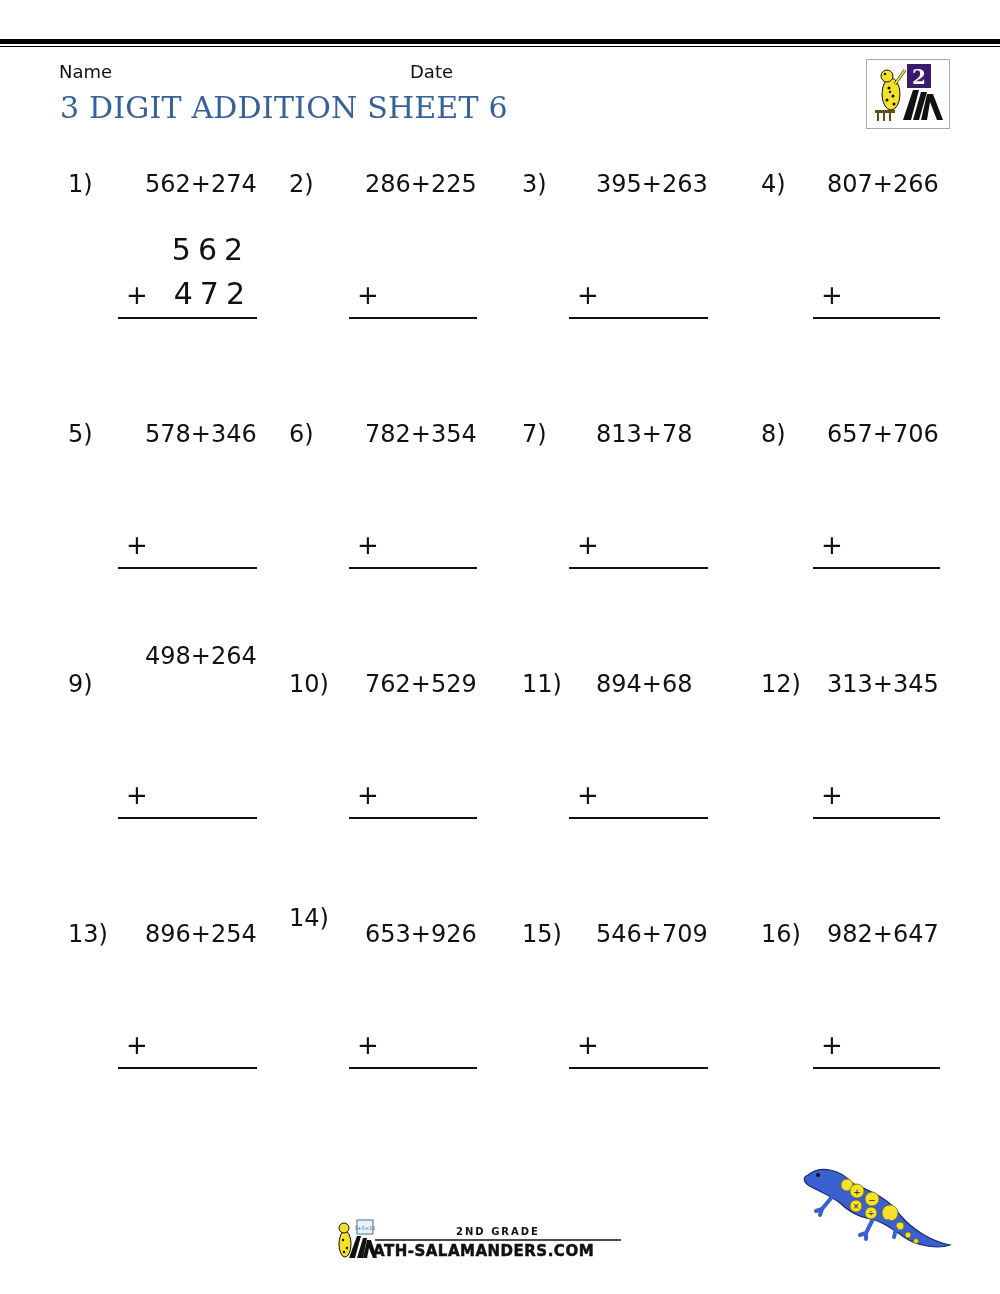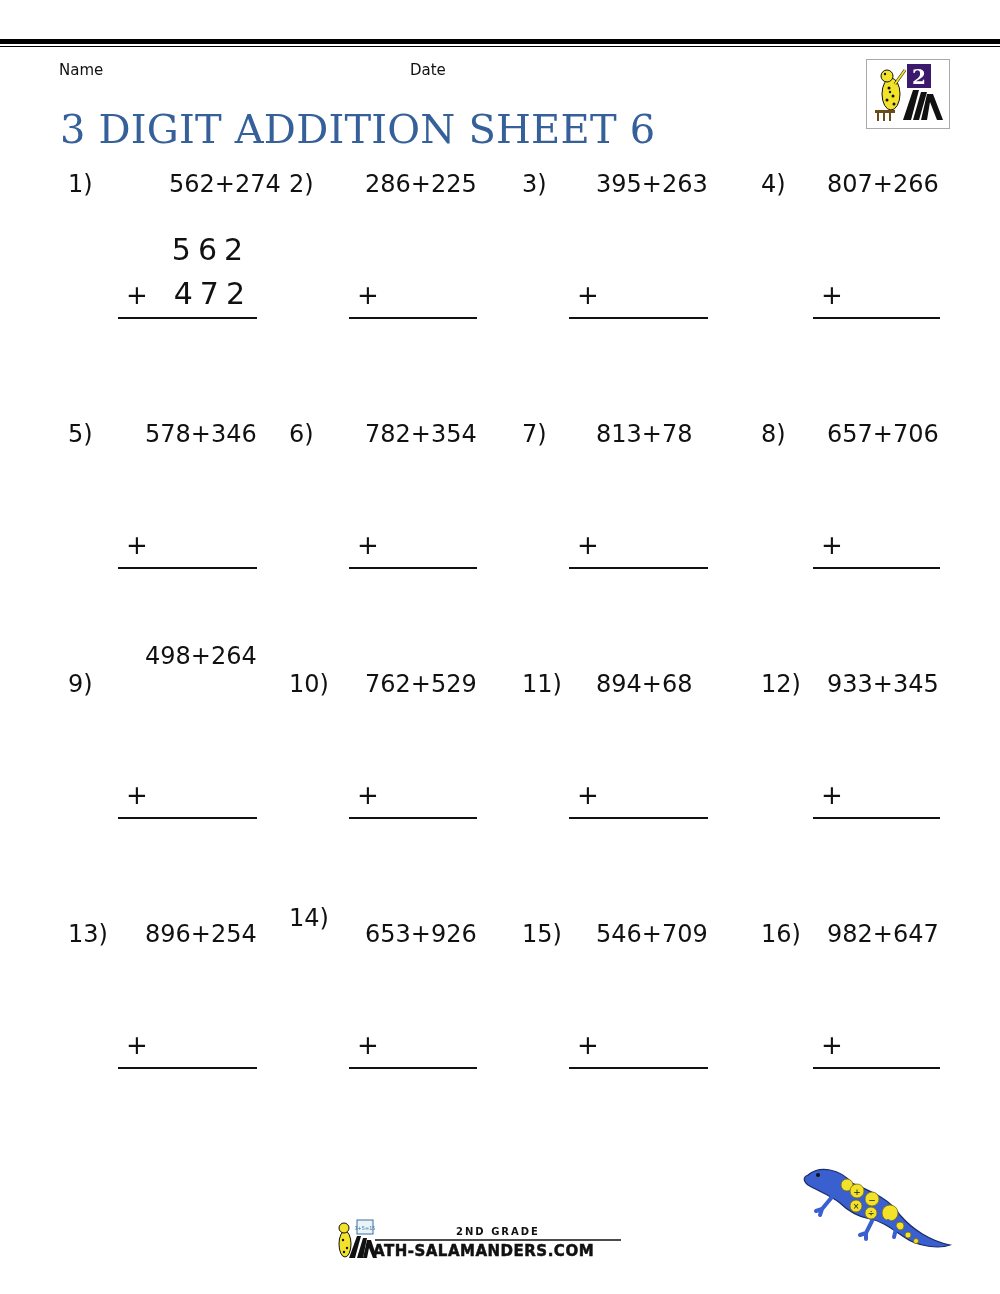--- a/index.html
+++ b/index.html
@@ -4,23 +4,23 @@
   <style>
     html, body { margin: 0; padding: 0; }
     body {
       width: 1000px; height: 1294px; background: #ffffff;
       position: relative; overflow: hidden;
       font-family: "DejaVu Sans", "Liberation Sans", sans-serif;
       color: #111;
     }
     .rule-thick { position: absolute; left: 0; top: 39px; width: 1000px; height: 5px; background: #000; }
     .rule-thin { position: absolute; left: 0; top: 46px; width: 1000px; height: 1px; background: #000; }
-    .label-field { position: absolute; top: 61px; font-size: 15px; color: #111; font-family: "DejaVu Sans", sans-serif; }
+    .label-field { position: absolute; top: 61px; font-size: 18px; color: #111; font-family: "DejaVu Sans", sans-serif; }
     .title {
-      position: absolute; left: 60px; top: 106px; font-size: 40px;
+      position: absolute; left: 60px; top: 90px; font-size: 30px;
       font-family: "DejaVu Serif", "Liberation Serif", serif; color: #36609a;
       letter-spacing: 0.2px;
     }
     .logo-top {
       position: absolute; left: 866px; top: 59px; width: 84px; height: 70px;
       border: 1px solid #aaa; background: #fff; box-sizing: border-box;
     }
     .p-num { position: absolute; top: 0; font-size: 24px; color: #111; }
     .p-expr { position: absolute; top: 0; font-size: 24px; color: #111; }
     .p-line { position: absolute; height: 2px; background: #111; }
@@ -63,21 +63,21 @@
 
     <rect x="8" y="50" width="20" height="3" fill="#6b4a1a"></rect>
     <rect x="10" y="53" width="2" height="8" fill="#6b4a1a"></rect>
       <rect x="16" y="53" width="2" height="8" fill="#6b4a1a"></rect>
       <rect x="22" y="53" width="2" height="8" fill="#6b4a1a"></rect>
   </svg>
 </div>
 
 <div id="problems">
     <div class="p-num" style="left: 68px; top: 170px;">1)</div>
-    <div class="p-expr" style="left: 145px; top: 170px; margin-left: 24px;">562+274</div>
+    <div class="p-expr" style="left: 145px; top: 170px;">562+274</div>
     <div class="p-plus" style="left: 126px; top: 280px;">+</div>
     <div class="p-line" style="left: 118px; top: 317px; width: 139px;"></div>
     <div class="p-stack" style="left: 170px; top: 232px; width: 82px; text-align: center;">562</div>
     <div class="p-stack" style="left: 170px; top: 276px; width: 82px;">472</div>
     <div class="p-num" style="left: 289px; top: 170px;">2)</div>
     <div class="p-expr" style="left: 365px; top: 170px;">286+225</div>
     <div class="p-plus" style="left: 357px; top: 280px;">+</div>
     <div class="p-line" style="left: 349px; top: 317px; width: 128px;"></div>
     <div class="p-num" style="left: 522px; top: 170px;">3)</div>
     <div class="p-expr" style="left: 596px; top: 170px; text-align: center;">395+263</div>
@@ -109,21 +109,21 @@
     <div class="p-line" style="left: 118px; top: 817px; width: 139px;"></div>
     <div class="p-num" style="left: 289px; top: 670px;">10)</div>
     <div class="p-expr" style="left: 365px; top: 670px;">762+529</div>
     <div class="p-plus" style="left: 357px; top: 780px;">+</div>
     <div class="p-line" style="left: 349px; top: 817px; width: 128px;"></div>
     <div class="p-num" style="left: 522px; top: 670px;">11)</div>
     <div class="p-expr" style="left: 596px; top: 670px;">894+68</div>
     <div class="p-plus" style="left: 577px; top: 780px;">+</div>
     <div class="p-line" style="left: 569px; top: 817px; width: 139px;"></div>
     <div class="p-num" style="left: 761px; top: 670px;">12)</div>
-    <div class="p-expr" style="left: 827px; top: 670px;">933+345</div>
+    <div class="p-expr" style="left: 827px; top: 670px;">313+345</div>
     <div class="p-plus" style="left: 821px; top: 780px;">+</div>
     <div class="p-line" style="left: 813px; top: 817px; width: 127px;"></div>
     <div class="p-num" style="left: 68px; top: 920px;">13)</div>
     <div class="p-expr" style="left: 145px; top: 920px;">896+254</div>
     <div class="p-plus" style="left: 126px; top: 1030px;">+</div>
     <div class="p-line" style="left: 118px; top: 1067px; width: 139px;"></div>
     <div class="p-num" style="left: 289px; top: 904px;">14)</div>
     <div class="p-expr" style="left: 365px; top: 920px; text-align: right;">653+926</div>
     <div class="p-plus" style="left: 357px; top: 1030px;">+</div>
     <div class="p-line" style="left: 349px; top: 1067px; width: 128px;"></div>

